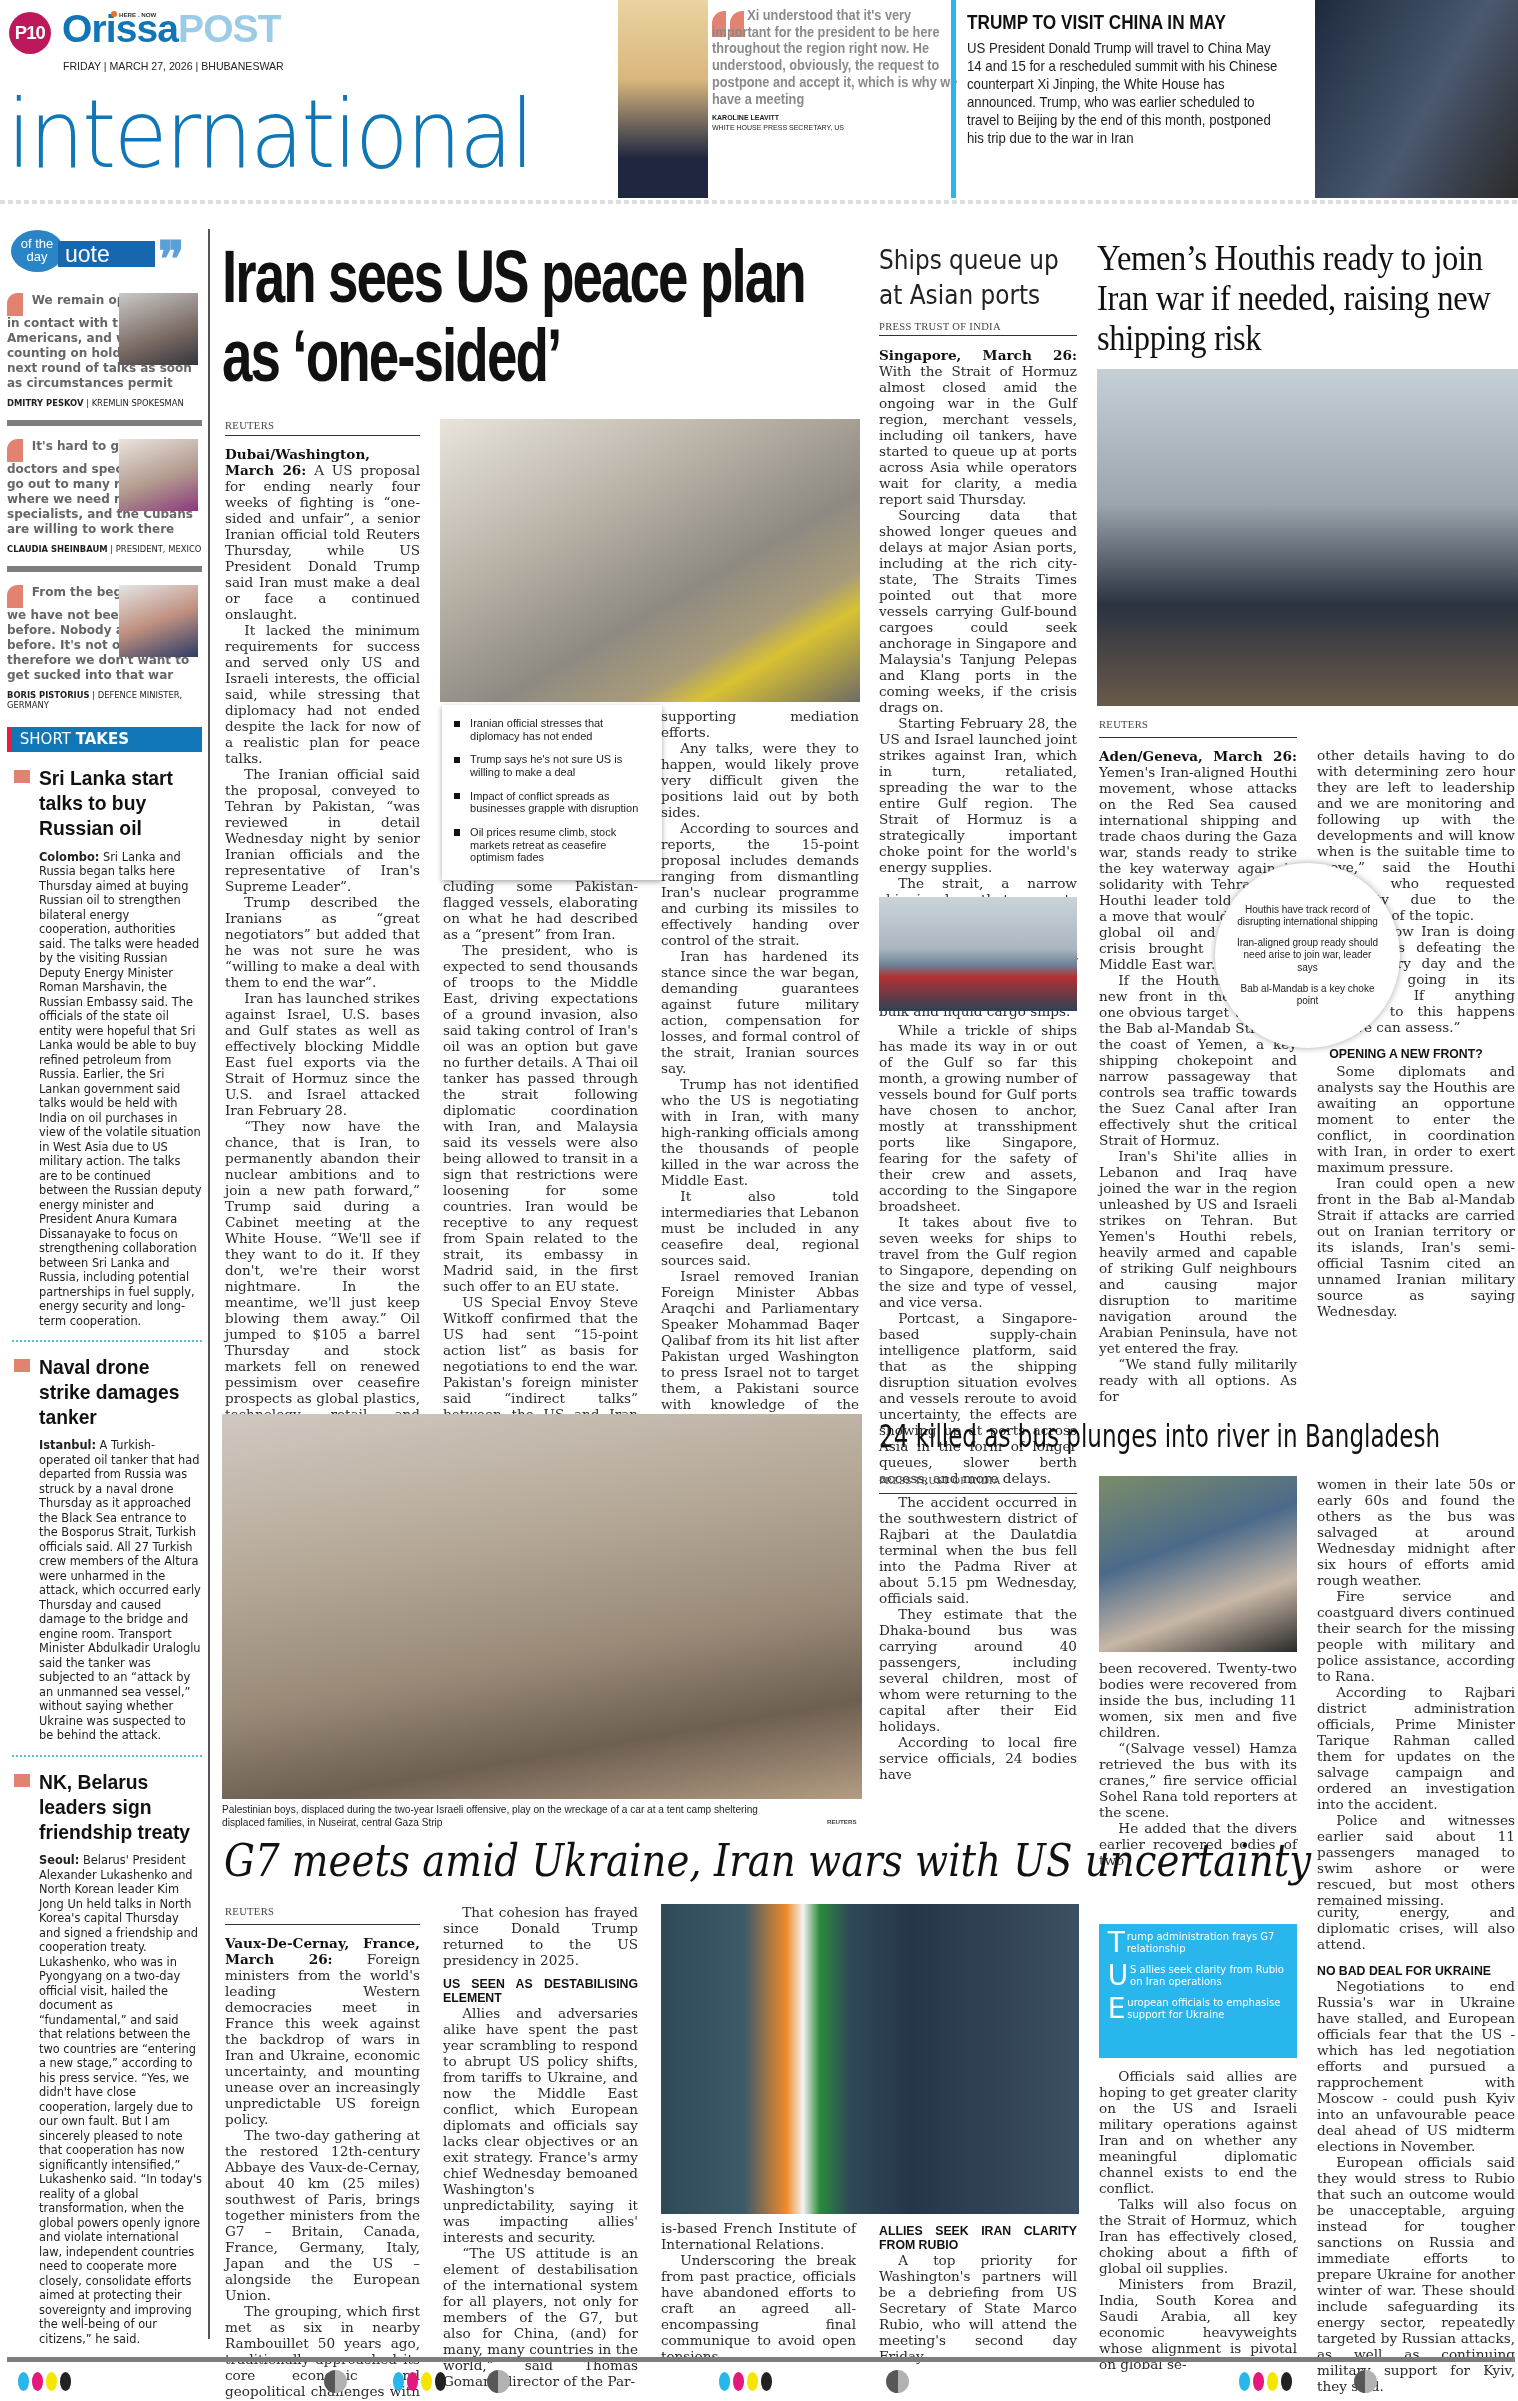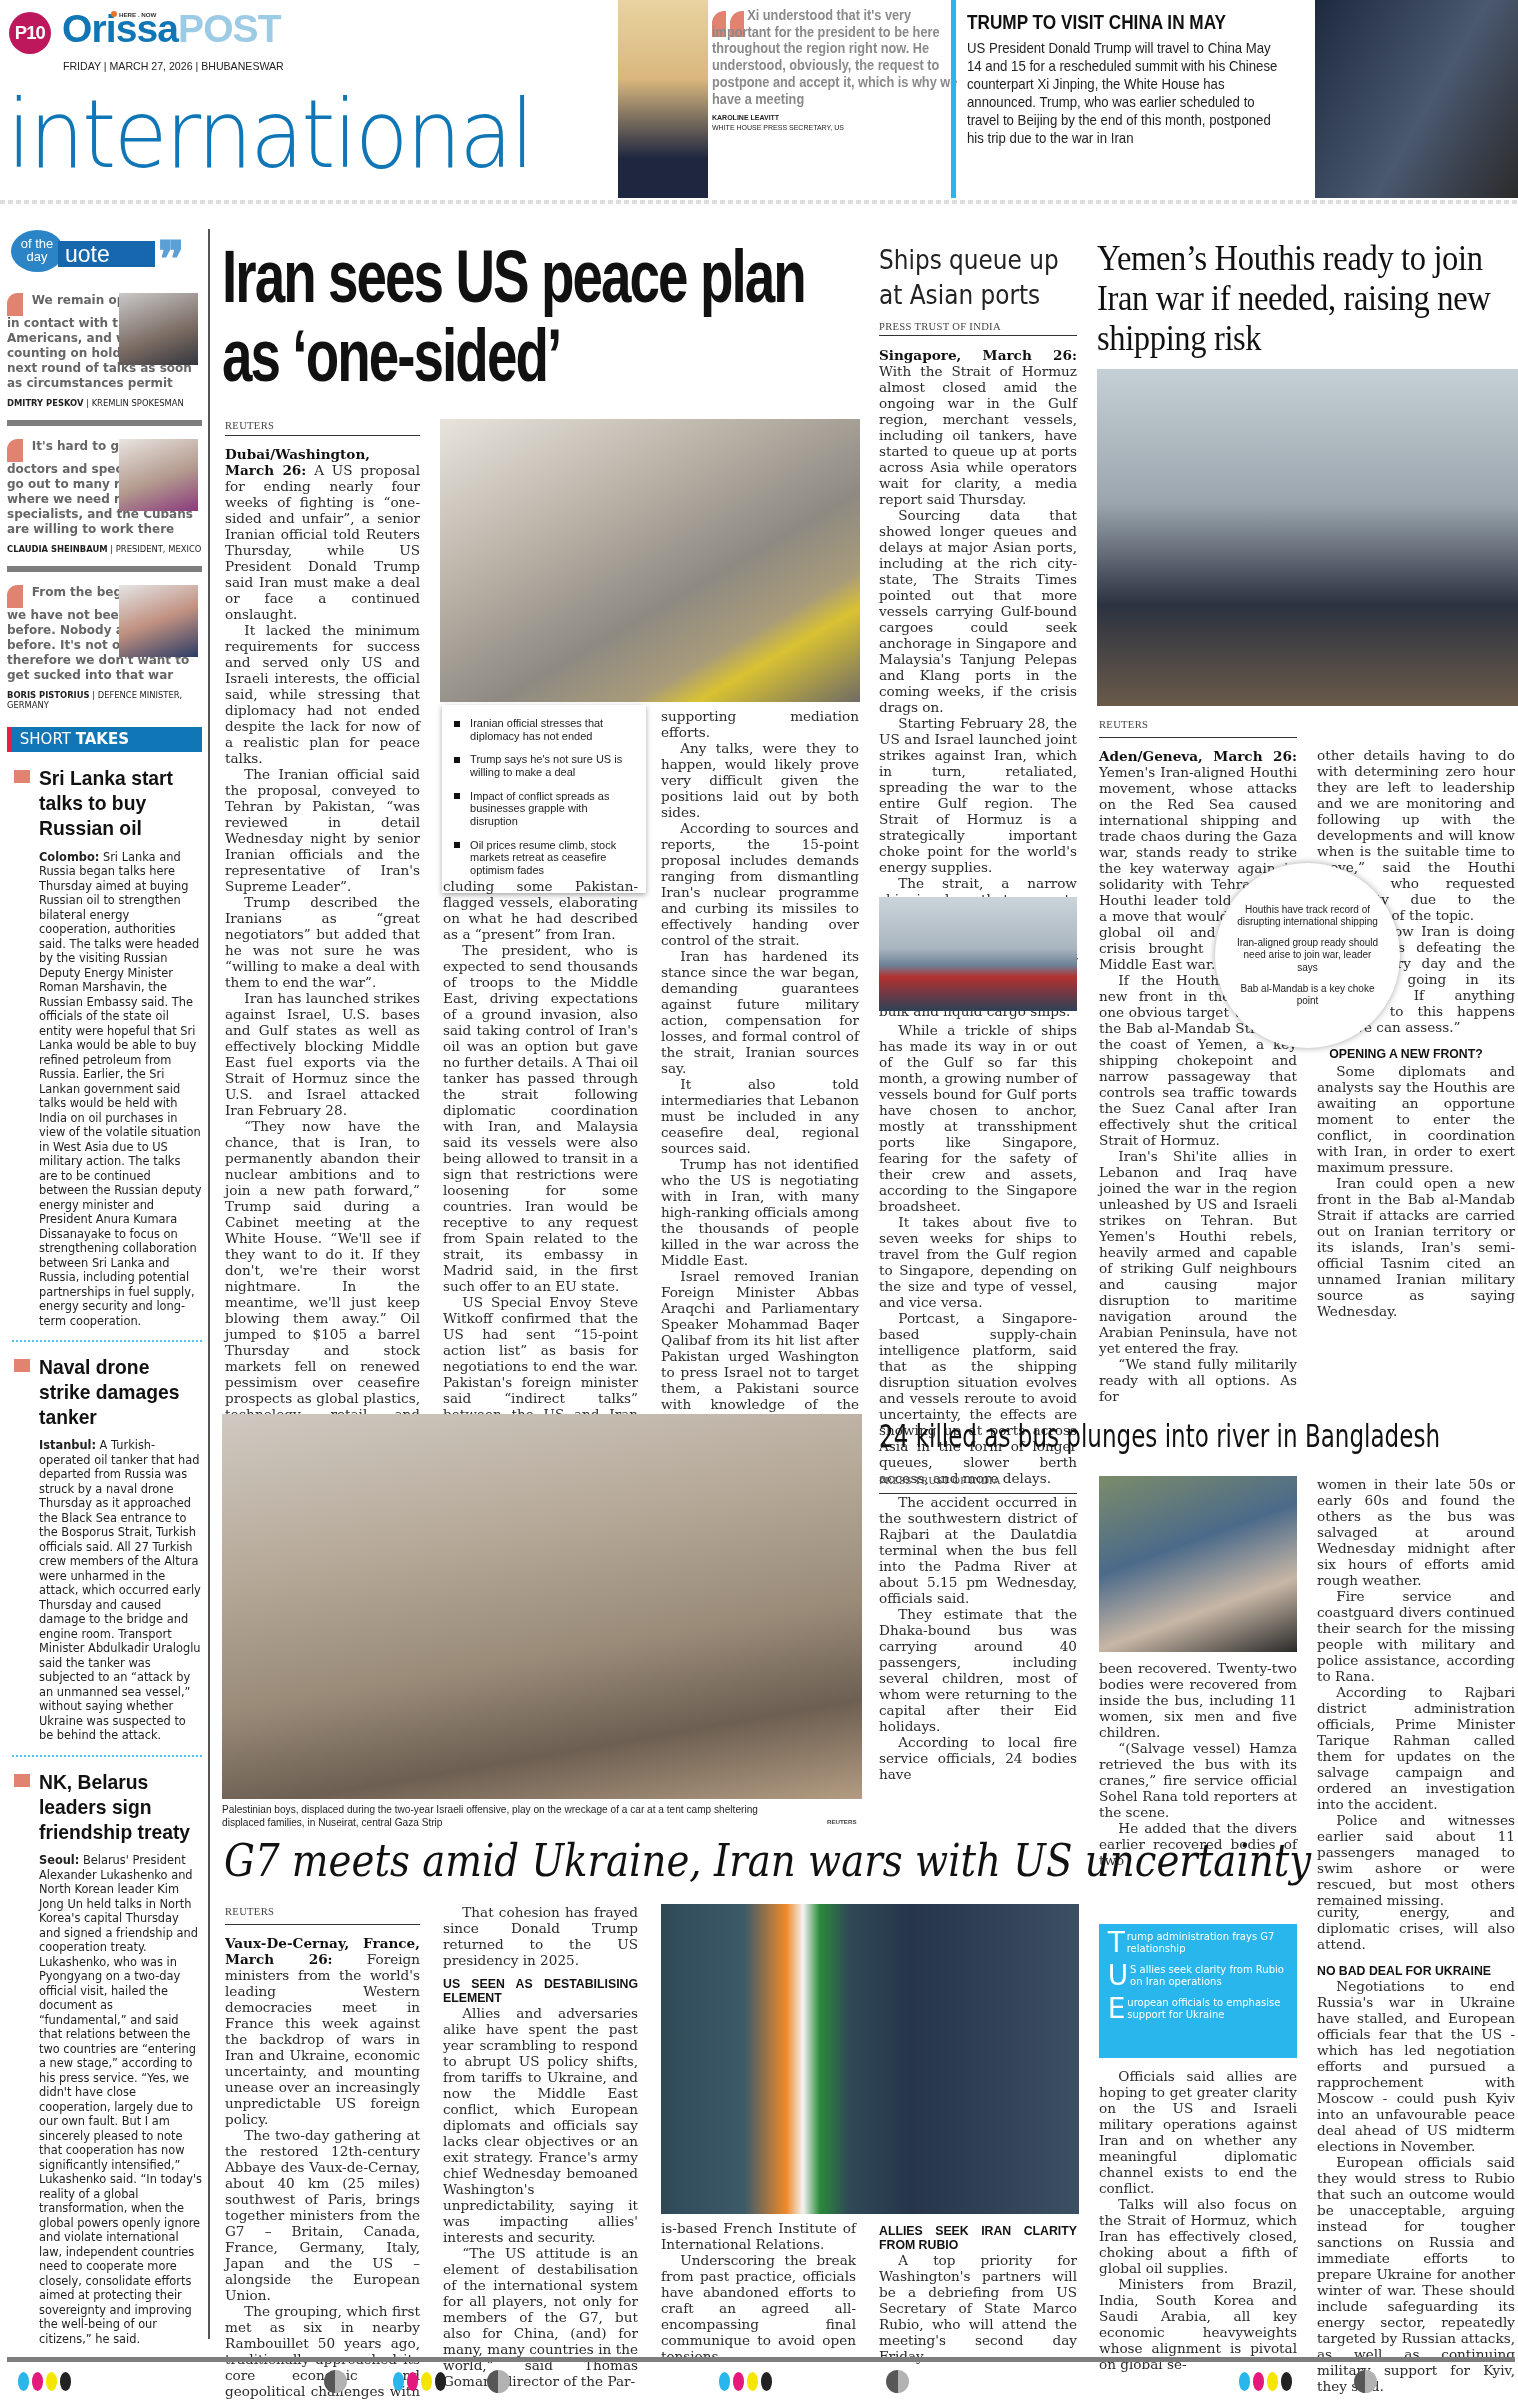--- a/index.html
+++ b/index.html
@@ -126,40 +126,40 @@
     <p>It lacked the minimum requirements for success and served only US and Israeli interests, the official said, while stressing that diplomacy had not ended despite the lack for now of a realistic plan for peace talks.</p>
     <p>The Iranian official said the proposal, conveyed to Tehran by Pakistan, “was reviewed in detail Wednesday night by senior Iranian officials and the representative of Iran's Supreme Leader”.</p>
     <p>Trump described the Iranians as “great negotiators” but added that he was not sure he was “willing to make a deal with them to end the war”.</p>
     <p>Iran has launched strikes against Israel, U.S. bases and Gulf states as well as effectively blocking Middle East fuel exports via the Strait of Hormuz since the U.S. and Israel attacked Iran February 28.</p>
     <p>“They now have the chance, that is Iran, to permanently abandon their nuclear ambitions and to join a new path forward,” Trump said during a Cabinet meeting at the White House. “We'll see if they want to do it. If they don't, we're their worst nightmare. In the meantime, we'll just keep blowing them away.” Oil jumped to $105 a barrel Thursday and stock markets fell on renewed pessimism over ceasefire prospects as global plastics, technology, retail and tourism struggled with the impact.</p>
     <div class="sub-head" style="margin-top:7px;">STRAIT OF HORMUZ A CRUCIAL ISSUE</div>
     <p>Trump suggested Thursday that Iran let 10 oil tankers transit the Strait of Hormuz as a goodwill gesture in negotiations, in-</p>
   </div>
 </div>
 <div class="abs photo" style="left:440px;top:419px;width:420px;height:283px;background:linear-gradient(150deg,#e8e4dc 0%,#b7b0a5 35%,#8e8a82 60%,#a89b7a 75%,#d9c232 82%,#6f6b65 100%);"></div>
-<div class="abs" style="left:442px;top:705px;width:204px;padding:12.3px 8.8px 5.3px 8.8px;background:#fff;box-shadow:0 1.8px 5.3px rgba(0,0,0,.35);">
+<div class="abs" style="left:442px;top:705px;width:220px;padding:12.3px 8.8px 5.3px 8.8px;background:#fff;box-shadow:0 1.8px 5.3px rgba(0,0,0,.35);">
   <ul class="bullets">
     <li>Iranian official stresses that diplomacy has not ended</li>
     <li>Trump says he's not sure US is willing to make a deal</li>
     <li>Impact of conflict spreads as businesses grapple with disruption</li>
     <li>Oil prices resume climb, stock markets retreat as ceasefire optimism fades</li>
   </ul>
 </div>
 <div class="abs serif-body" style="left:443px;top:878px;width:195px;">
   <p class="first">cluding some Pakistan-flagged vessels, elaborating on what he had described as a “present” from Iran.</p>
   <p>The president, who is expected to send thousands of troops to the Middle East, driving expectations of a ground invasion, also said taking control of Iran's oil was an option but gave no further details. A Thai oil tanker has passed through the strait following diplomatic coordination with Iran, and Malaysia said its vessels were also being allowed to transit in a sign that restrictions were loosening for some countries. Iran would be receptive to any request from Spain related to the strait, its embassy in Madrid said, in the first such offer to an EU state.</p>
   <p>US Special Envoy Steve Witkoff confirmed that the US had sent “15-point action list” as basis for negotiations to end the war. Pakistan's foreign minister said “indirect talks” between the US and Iran were taking place through messages relayed by Islamabad, with other states including Turkey and Egypt also</p>
 </div>
 <div class="abs serif-body" style="left:661px;top:708px;width:198px;">
   <p class="first">supporting mediation efforts.</p>
   <p>Any talks, were they to happen, would likely prove very difficult given the positions laid out by both sides.</p>
   <p>According to sources and reports, the 15-point proposal includes demands ranging from dismantling Iran's nuclear programme and curbing its missiles to effectively handing over control of the strait.</p>
   <p>Iran has hardened its stance since the war began, demanding guarantees against future military action, compensation for losses, and formal control of the strait, Iranian sources say.</p>
+  <p>Trump has not identified who the US is negotiating with in Iran, with many high-ranking officials among the thousands of people killed in the war across the Middle East.</p>
   <p>It also told intermediaries that Lebanon must be included in any ceasefire deal, regional sources said.</p>
-  <p>Trump has not identified who the US is negotiating with in Iran, with many high-ranking officials among the thousands of people killed in the war across the Middle East.</p>
   <p>Israel removed Iranian Foreign Minister Abbas Araqchi and Parliamentary Speaker Mohammad Baqer Qalibaf from its hit list after Pakistan urged Washington to press Israel not to target them, a Pakistani source with knowledge of the discussions told Reuters. An Israeli military spokesperson declined to comment.</p>
   <p>Iran launched multiple waves of missiles at Israel, striking Tel Aviv, Haifa and other areas Thursday, including a Palestinian town in central Israel.</p>
 </div>
 
 <div class="abs" style="left:879px;top:242px;width:198px;">
   <h2 style="font-family:'DejaVu Sans',sans-serif;font-size:27px;line-height:35px;color:#222;transform:scaleX(.86);transform-origin:left;width:229px;font-weight:normal;">Ships queue up at Asian ports</h2>
   <div class="agency" style="margin-top:8.8px;">PRESS TRUST OF INDIA</div>
   <div class="serif-body" style="margin-top:10.6px;">
     <p class="first"><b>Singapore, March 26:</b> <span>With the Strait of Hormuz almost closed amid the ongoing war in the Gulf region, merchant vessels, including oil tankers, have started to queue up at ports across Asia while operators wait for clarity, a media report said Thursday.</span></p>
     <p>Sourcing data that showed longer queues and delays at major Asian ports, including at the rich city-state, The Straits Times pointed out that more vessels carrying Gulf-bound cargoes could seek anchorage in Singapore and Malaysia's Tanjung Pelepas and Klang ports in the coming weeks, if the crisis drags on.</p>

